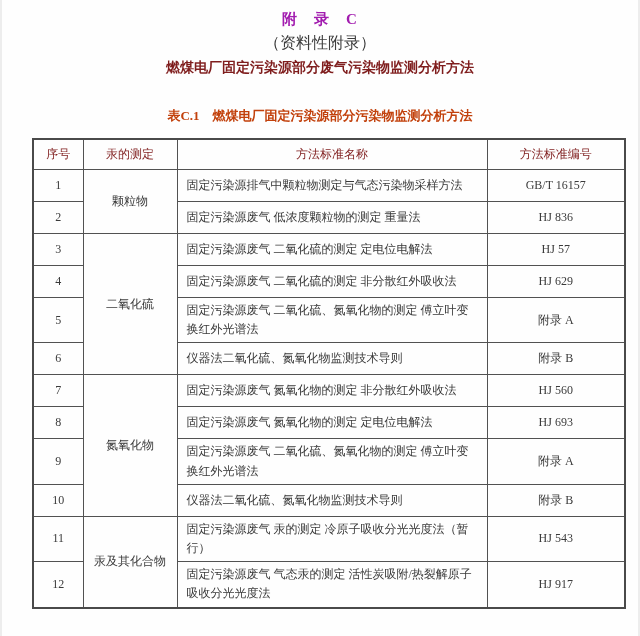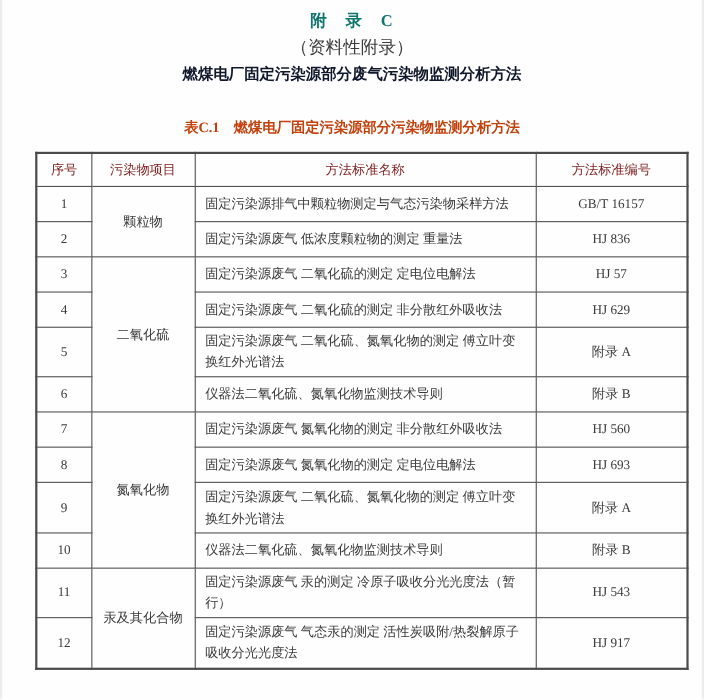--- a/index.html
+++ b/index.html
@@ -13,28 +13,28 @@
   .page {
     box-sizing:border-box;
     width:640px; height:636px;
     padding-top:10px;
     border-left:2px solid #ededed;
     border-right:2px solid #ededed;
     background:#fefefe;
   }
   .appendix-title {
     text-align:center; font-weight:bold;
-    font-size:15px; letter-spacing:1px; color:#0f766e;
+    font-size:15px; letter-spacing:1px; color:#a21caf;
   }
   .appendix-subtitle {
     text-align:center; font-size:16px; margin-top:4px; color:#3d3d3d;
   }
   .appendix-heading {
     text-align:center; font-weight:bold; font-size:14px;
-    margin-top:5px; color:#0f172a;
+    margin-top:5px; color:#7f1d1d;
   }
   .intro {
     font-size:13px; margin:45px 33px 0 33px;
     text-indent:2em; color:#3c3c3c;
   }
   .table-caption {
     text-align:center; font-weight:bold; font-size:13px;
     margin-top:30px; color:#c2410c;
   }
   table.methods {
@@ -73,21 +73,21 @@
   <table class="methods">
     <colgroup>
       <col style="width:50px">
         <col style="width:94px">
         <col style="width:310px">
         <col style="width:138px">
     </colgroup>
     <tbody>
       <tr>
         <th>序号</th>
-        <th>污染物项目</th>
+        <th>汞的测定</th>
         <th>方法标准名称</th>
         <th>方法标准编号</th>
       </tr>
 
       <tr>
         <td>1</td>
         <td rowspan="2">颗粒物</td>
         <td class="method">固定污染源排气中颗粒物测定与气态污染物采样方法</td>
         <td>GB/T 16157</td>
       </tr>

